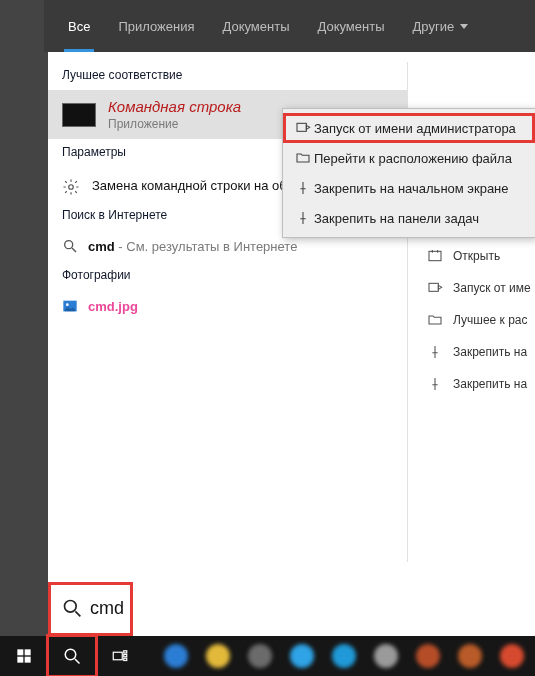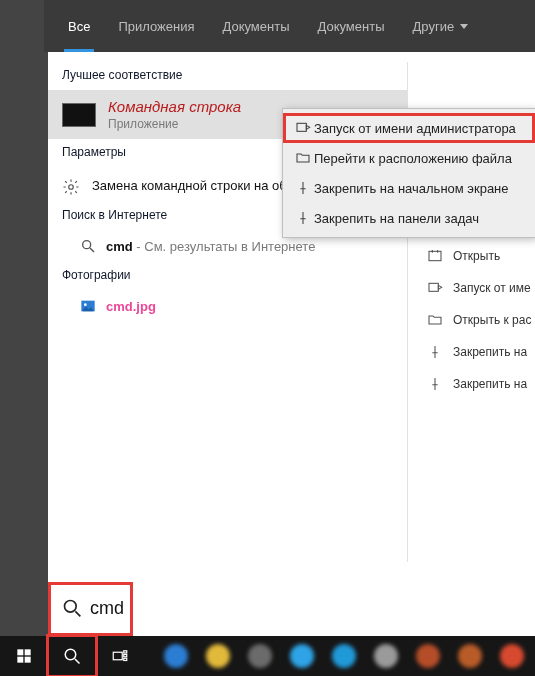--- a/index.html
+++ b/index.html
@@ -105,21 +105,20 @@
   .setting-row .text {
     color: #111;
     line-height: 1.35;
   }
   .search-row, .photo-row {
     display: flex;
     align-items: center;
     padding: 8px 14px;
     gap: 10px;
     position: relative;
-    margin-left: 18px;
   }
   .search-row .mag-icon,
   .photo-row .img-icon {
     width: 16px; height: 16px;
     flex: 0 0 16px;
   }
   .search-row .row-text strong { font-weight: 600; color: #111; }
   .search-row .row-text { color: #7a7a7a; }
   .photo-row .row-text { color: #ec4899; font-weight: bold; }
   .row-chev {
@@ -341,21 +340,21 @@
         </svg>
     </span>
     <span>Запуск от име</span>
   </div>
   <div class="side-action">
     <span class="sa-icon">
       <svg viewBox="0 0 24 24" width="16" height="16" fill="none" stroke="#555" stroke-width="1.6">
           <path d="M3 6h6l2 2h10v10H3z"></path>
         </svg>
     </span>
-    <span>Открыть к рас</span>
+    <span>Лучшее к рас</span>
   </div>
   <div class="side-action">
     <span class="sa-icon">
       <svg viewBox="0 0 24 24" width="16" height="16" fill="none" stroke="#555" stroke-width="1.6">
           <path d="M12 3v10M8 13h8M12 13v8"></path>
         </svg>
     </span>
     <span>Закрепить на</span>
   </div>
   <div class="side-action">

